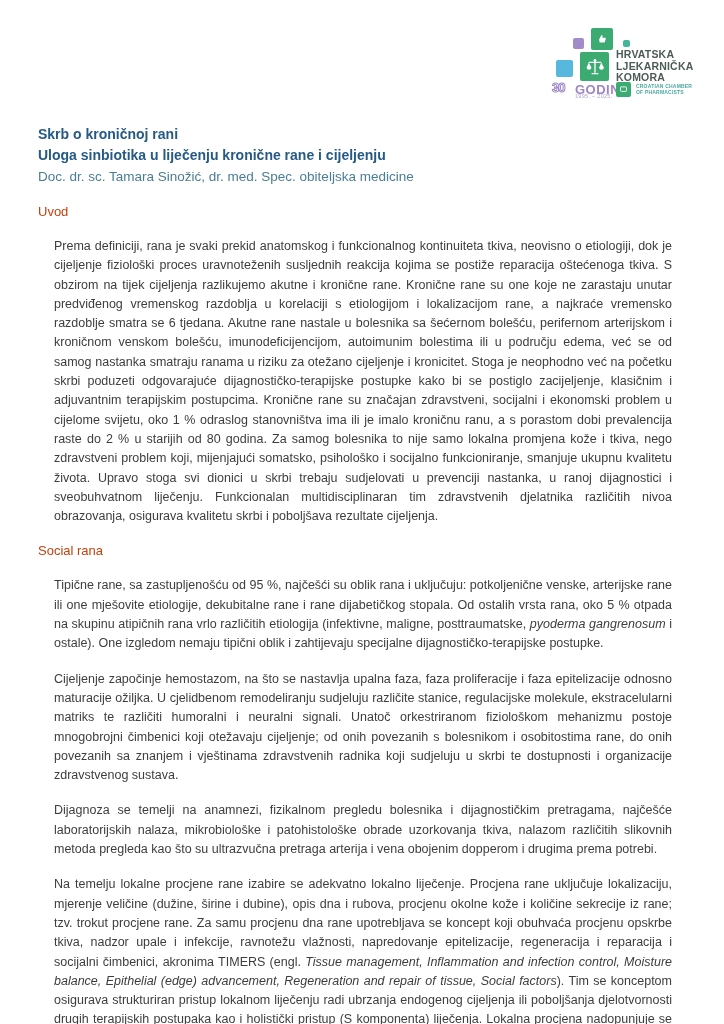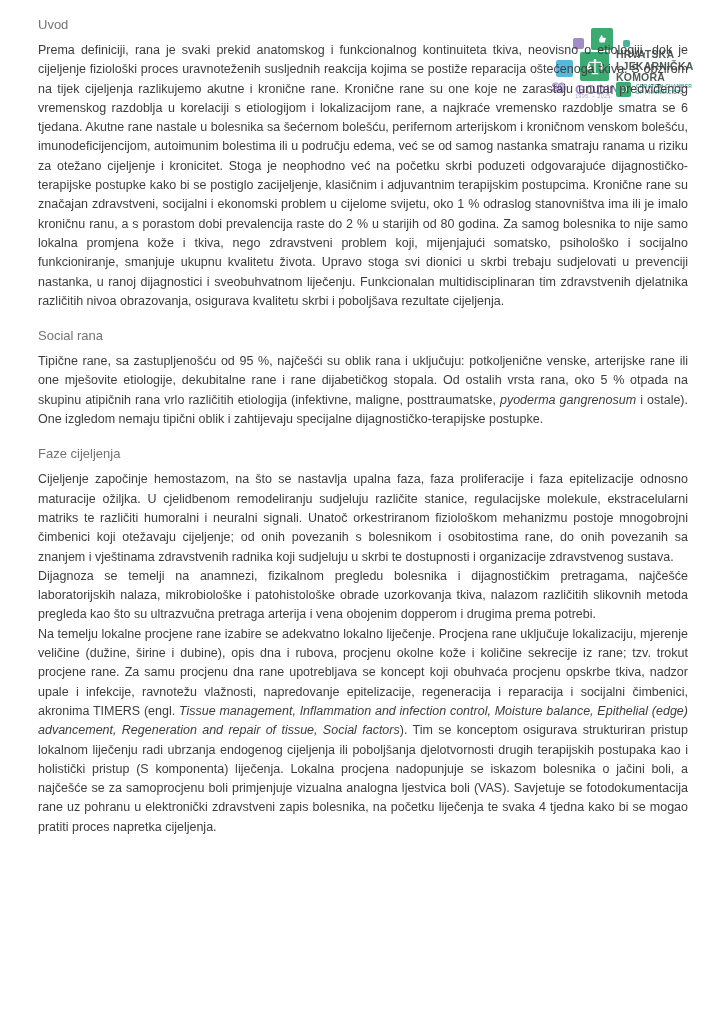--- a/index.html
+++ b/index.html
@@ -27,22 +27,22 @@
   .anniv-years{position:absolute;left:31px;top:65px;color:#b3a3d6;font-size:5.5px;letter-spacing:0.3px;}
   .sq-green-small{left:72px;top:54px;width:15px;height:15px;background:#3bab71;border-radius:2px;
     display:flex;align-items:center;justify-content:center;}
   .logo-sub{position:absolute;left:92px;top:55px;color:#4aa9a0;font-size:5px;line-height:6px;
     font-weight:bold;letter-spacing:0.2px;white-space:pre-line;}
   
   .content{position:absolute;left:38px;right:36px;top:0;}
   .title-block{padding-top:124px;}
   .title-line{color:#255a85;font-weight:bold;font-size:14px;line-height:21px;}
   .author-line{color:#4a7d96;font-size:13.5px;line-height:21px;}
-  .section-heading{color:#737373;font-size:13px;line-height:18px;margin:16px 0 7px;}
-  .para{margin:0;color:#3d3d3d;font-size:12.5px;line-height:19.3px;text-align:justify;}
+  .section-heading{color:#c2410c;font-size:13px;line-height:18px;margin:16px 0 7px;}
+  .para{margin:16px;color:#3d3d3d;font-size:12.5px;line-height:19.3px;text-align:justify;}
   .ic{display:block;}
 </style>
 </head>
 <body>
 
 <div class="logo">
   <div class="sq sq-purple"></div>
   <div class="sq sq-green-top">
     <svg class="ic" width="14" height="14" viewBox="0 0 24 24" aria-hidden="true">
       <path d="M7 13l4-8c2 1 2.6 2.6 1.8 5H17c1.2 0 1.8 1.1 1.4 2.2L16.5 18H8z" fill="#ffffff"></path>
@@ -67,33 +67,37 @@
   <div class="sq sq-green-small">
     <svg class="ic" width="9" height="9" viewBox="0 0 24 24" aria-hidden="true">
       <rect x="4" y="5" width="16" height="12" rx="2" fill="none" stroke="#ffffff" stroke-width="2.4"></rect>
     </svg>
   </div>
   <div class="logo-sub">CROATIAN CHAMBER
 OF PHARMACISTS</div>
 </div>
 
 <div class="content">
+  <div class="title-block">
+    <div class="title-line">Skrb o kroničnoj rani</div>
+    <div class="title-line">Uloga  sinbiotika u liječenju kronične rane i cijeljenju</div>
+    <div class="author-line">Doc. dr. sc. Tamara Sinožić, dr. med. Spec. obiteljska medicine</div>
+  </div>
 
   <div class="section">
     <div class="section-heading">Uvod</div>
     <p class="para"><span>Prema definiciji, rana je svaki prekid anatomskog i funkcionalnog kontinuiteta tkiva, neovisno o etiologiji, dok je cijeljenje fiziološki proces uravnoteženih susljednih reakcija kojima se postiže reparacija oštećenoga tkiva. S obzirom na tijek cijeljenja razlikujemo akutne i kronične rane. Kronične rane su one koje ne zarastaju unutar predviđenog vremenskog razdoblja u korelaciji s etiologijom i lokalizacijom rane, a najkraće vremensko razdoblje smatra se 6 tjedana. Akutne rane nastale u bolesnika sa šećernom bolešću, perifernom arterijskom i kroničnom venskom bolešću,  imunodeficijencijom, autoimunim bolestima ili u području edema, već se od samog nastanka smatraju ranama u riziku za otežano cijeljenje i kronicitet. Stoga je neophodno već na početku skrbi poduzeti odgovarajuće dijagnostičko-terapijske postupke kako bi se postiglo zacijeljenje, klasičnim i adjuvantnim terapijskim postupcima.  Kronične rane su značajan zdravstveni, socijalni i ekonomski problem u cijelome svijetu, oko 1 % odraslog stanovništva ima ili je imalo kroničnu ranu, a s porastom dobi prevalencija raste do 2 % u starijih od 80 godina. Za samog  bolesnika to nije samo lokalna promjena kože i tkiva, nego zdravstveni problem koji, mijenjajući somatsko, psihološko i socijalno funkcioniranje, smanjuje ukupnu kvalitetu života. Upravo stoga svi dionici u skrbi trebaju sudjelovati u prevenciji nastanka, u ranoj dijagnostici i sveobuhvatnom liječenju. Funkcionalan multidisciplinaran tim zdravstvenih djelatnika različitih nivoa obrazovanja, osigurava kvalitetu skrbi i poboljšava rezultate cijeljenja.</span></p>
   </div>
 
   <div class="section">
     <div class="section-heading">Social rana</div>
     <p class="para"><span>Tipične rane, sa zastupljenošću od 95 %, najčešći su oblik rana i uključuju: potkoljenične venske, arterijske rane ili one mješovite etiologije, dekubitalne rane i rane dijabetičkog stopala. Od ostalih vrsta rana, oko 5 % otpada na skupinu atipičnih rana vrlo različitih etiologija (infektivne, maligne, posttraumatske, </span><span style="font-style: italic;">pyoderma gangrenosum</span><span> i ostale). One izgledom nemaju tipični oblik i zahtijevaju specijalne dijagnostičko-terapijske postupke.</span></p>
   </div>
 
   <div class="section">
-    <div class="section-heading">Faze cijeljenja</div>
     <p class="para"><span>Cijeljenje započinje hemostazom, na što se nastavlja upalna faza, faza proliferacije i faza epitelizacije odnosno maturacije ožiljka. U cjelidbenom remodeliranju sudjeluju različite stanice, regulacijske molekule, ekstracelularni matriks te različiti humoralni i neuralni signali. Unatoč orkestriranom fiziološkom mehanizmu postoje mnogobrojni čimbenici koji otežavaju cijeljenje; od onih povezanih s bolesnikom i osobitostima rane, do onih povezanih sa znanjem i vještinama zdravstvenih radnika koji sudjeluju u skrbi te dostupnosti i organizacije zdravstvenog sustava.</span></p>
   </div>
 
   <div class="section">
     <p class="para"><span>Dijagnoza se temelji na anamnezi, fizikalnom pregledu bolesnika i dijagnostičkim pretragama,  najčešće laboratorijskih nalaza, mikrobiološke i patohistološke obrade uzorkovanja tkiva,  nalazom različitih slikovnih metoda pregleda kao što su ultrazvučna pretraga arterija i vena obojenim dopperom i drugima prema potrebi.</span></p>
   </div>
 
   <div class="section">
     <p class="para"><span>Na temelju lokalne procjene rane izabire se adekvatno lokalno liječenje. Procjena rane uključuje lokalizaciju, mjerenje veličine (dužine, širine i dubine), opis dna i rubova, procjenu okolne kože i količine sekrecije iz rane; tzv. trokut procjene rane. Za samu procjenu dna rane upotrebljava se koncept koji obuhvaća procjenu opskrbe tkiva, nadzor upale i infekcije, ravnotežu vlažnosti, napredovanje epitelizacije, regeneracija i reparacija i socijalni čimbenici, akronima TIMERS (engl. </span><span style="font-style: italic;">Tissue management, Inflammation and infection control, Moisture balance, Epithelial (edge) advancement, Regeneration and repair of tissue,  Social factors</span><span>). Tim se konceptom osigurava strukturiran pristup lokalnom liječenju radi ubrzanja endogenog cijeljenja ili poboljšanja djelotvornosti drugih terapijskih postupaka kao i holistički pristup (S komponenta) liječenja. Lokalna procjena nadopunjuje se iskazom bolesnika o jačini boli, a najčešće se za samoprocjenu boli primjenjuje vizualna analogna ljestvica boli (VAS). Savjetuje se fotodokumentacija rane uz pohranu u elektronički zdravstveni zapis bolesnika, na početku liječenja te svaka 4 tjedna kako bi se mogao pratiti proces napretka cijeljenja.</span></p>
   </div>

